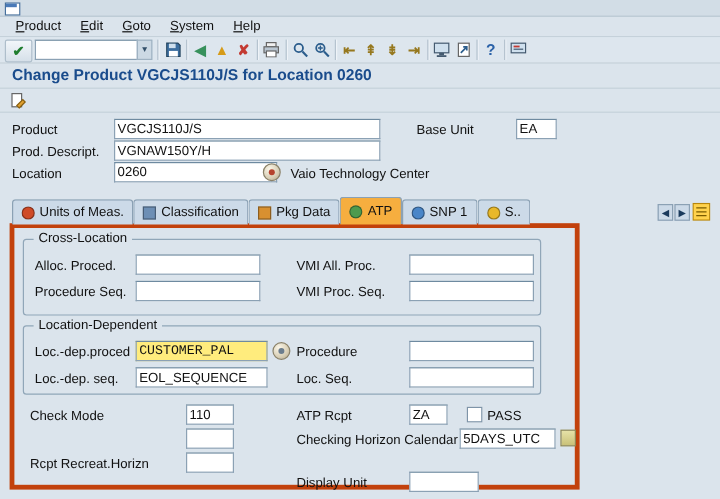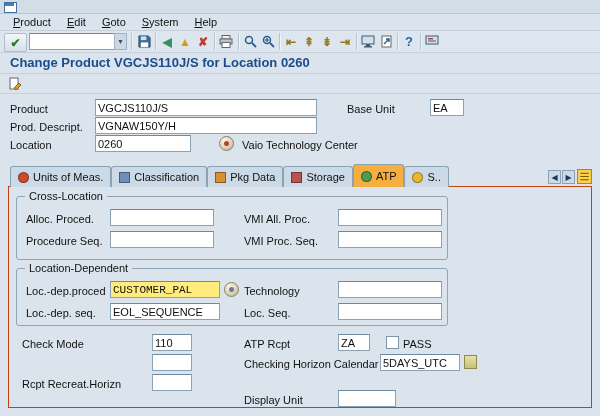--- a/index.html
+++ b/index.html
@@ -43,21 +43,21 @@
   .checkbox{position:absolute;width:13px;height:13px;background:#fff;border:1px solid #7e94a8;box-sizing:border-box;}
 
   
   .tabstrip{position:absolute;left:10px;top:165px;height:22px;display:flex;align-items:flex-end;z-index:3;}
   .tab{height:20px;display:flex;align-items:center;gap:4px;padding:0 7px;background:#ccdae8;border:1px solid #8ba1b4;border-bottom:none;border-radius:3px 3px 0 0;white-space:nowrap;cursor:default;}
   .tab.active{background:var(--active-tab,#f6ae3f);height:22px;}
   .ticon{width:11px;height:11px;border:1px solid rgba(0,0,0,.35);flex:0 0 auto;box-sizing:border-box;}
   .ticon.circle{border-radius:50%;}
   .tab-scroll{position:absolute;top:170px;width:13px;height:14px;background:#ccdae8;border:1px solid #8ba1b4;display:flex;align-items:center;justify-content:center;box-sizing:border-box;z-index:3;}
   .tab-list{position:absolute;left:577px;top:169px;width:15px;height:15px;z-index:3;}
-  .panel{position:absolute;left:8px;top:186px;width:584px;height:222px;background:var(--window-bg,#dbe4ec);border:1px solid #c2410c;box-sizing:border-box;z-index:1;}
+  .panel{position:absolute;left:8px;top:186px;width:475px;height:222px;background:var(--window-bg,#dbe4ec);border:4px solid #c2410c;box-sizing:border-box;z-index:1;}
   .gbox{position:absolute;border:1px solid #90a6b8;border-radius:3px;box-sizing:border-box;}
   .gbox-title{position:absolute;left:8px;top:-8px;background:var(--window-bg,#dbe4ec);padding:0 4px;height:14px;line-height:14px;white-space:nowrap;}
 </style>
 </head>
 <body>
 
 <div class="window">
 
   <div class="titlebar">
     <div class="win-icon"></div>
@@ -176,44 +176,44 @@
 
   <span class="lbl" style="left:10px;top:101px">Product</span>
   <input class="fld" style="left: 95px; top: 99px; width: 222px;" value="VGCJS110J/S">
   <span class="lbl" style="left:347px;top:101px">Base Unit</span>
   <input class="fld" style="left: 430px; top: 99px; width: 34px;" value="EA">
 
   <span class="lbl" style="left:10px;top:119px">Prod. Descript.</span>
   <input class="fld" style="left: 95px; top: 117px; width: 222px;" value="VGNAW150Y/H">
 
   <span class="lbl" style="left:10px;top:137px">Location</span>
-  <input class="fld" style="left: 95px; top: 135px; width: 96px;" value="0260">
+  <input class="fld" style="left: 95px; top: 135px; width: 136px;" value="0260">
   <div class="round-btn red" style="left:219px;top:136px"></div>
   <span class="lbl" style="left:242px;top:137px">Vaio Technology Center</span>
 
   <div class="tabstrip">
     <div class="tab">
       <span class="ticon circle" style="background:#cf4b28"></span>
       <span>Units of Meas.</span>
     </div>
     <div class="tab">
       <span class="ticon" style="background:#6d8fb5"></span>
       <span>Classification</span>
     </div>
     <div class="tab">
       <span class="ticon" style="background:#d89030"></span>
       <span>Pkg Data</span>
-    </div>
-    <div class="tab">
-      <span class="ticon" style="background:#b8524a"></span>
-      <span>Storage</span>
     </div>
     <div class="tab active">
       <span class="ticon circle" style="background:#4e9a4e"></span>
       <span>ATP</span>
+    </div>
+    <div class="tab">
+      <span class="ticon circle" style="background:#4a86c8"></span>
+      <span>SNP 1</span>
     </div>
     <div class="tab">
       <span class="ticon circle" style="background:#e8b82a"></span>
       <span>S..</span>
     </div>
   </div>
   <div class="tab-scroll" style="left:548px">
     <span class="g-arrow">◀</span>
   </div>
   <div class="tab-scroll" style="left:562px">
@@ -240,21 +240,21 @@
       <input class="fld" style="left: 93px; top: 34px; width: 104px;" value="">
       <span class="lbl" style="left:227px;top:36px">VMI Proc. Seq.</span>
       <input class="fld" style="left: 321px; top: 34px; width: 104px;" value="">
     </div>
 
     <div class="gbox" style="left:7px;top:81px;width:432px;height:58px">
       <span class="gbox-title">Location-Dependent</span>
       <span class="lbl" style="left:9px;top:14px">Loc.-dep.proced</span>
       <input class="fld yellow" style="left: 93px; top: 12px; width: 110px; font-family: Liberation Mono, monospace;" value="CUSTOMER_PAL">
       <div class="round-btn gray" style="left:207px;top:13px"></div>
-      <span class="lbl" style="left:227px;top:14px">Technology</span>
+      <span class="lbl" style="left:227px;top:14px">Procedure</span>
       <input class="fld" style="left: 321px; top: 12px; width: 104px;" value="">
       <span class="lbl" style="left:9px;top:36px">Loc.-dep. seq.</span>
       <input class="fld" style="left: 93px; top: 34px; width: 110px;" value="EOL_SEQUENCE">
       <span class="lbl" style="left:227px;top:36px">Loc. Seq.</span>
       <input class="fld" style="left: 321px; top: 34px; width: 104px;" value="">
     </div>
 
     <span class="lbl" style="left:13px;top:149px">Check Mode</span>
     <input class="fld" style="left: 143px; top: 147px; width: 40px;" value="110">
     <span class="lbl" style="left:235px;top:149px">ATP Rcpt</span>

